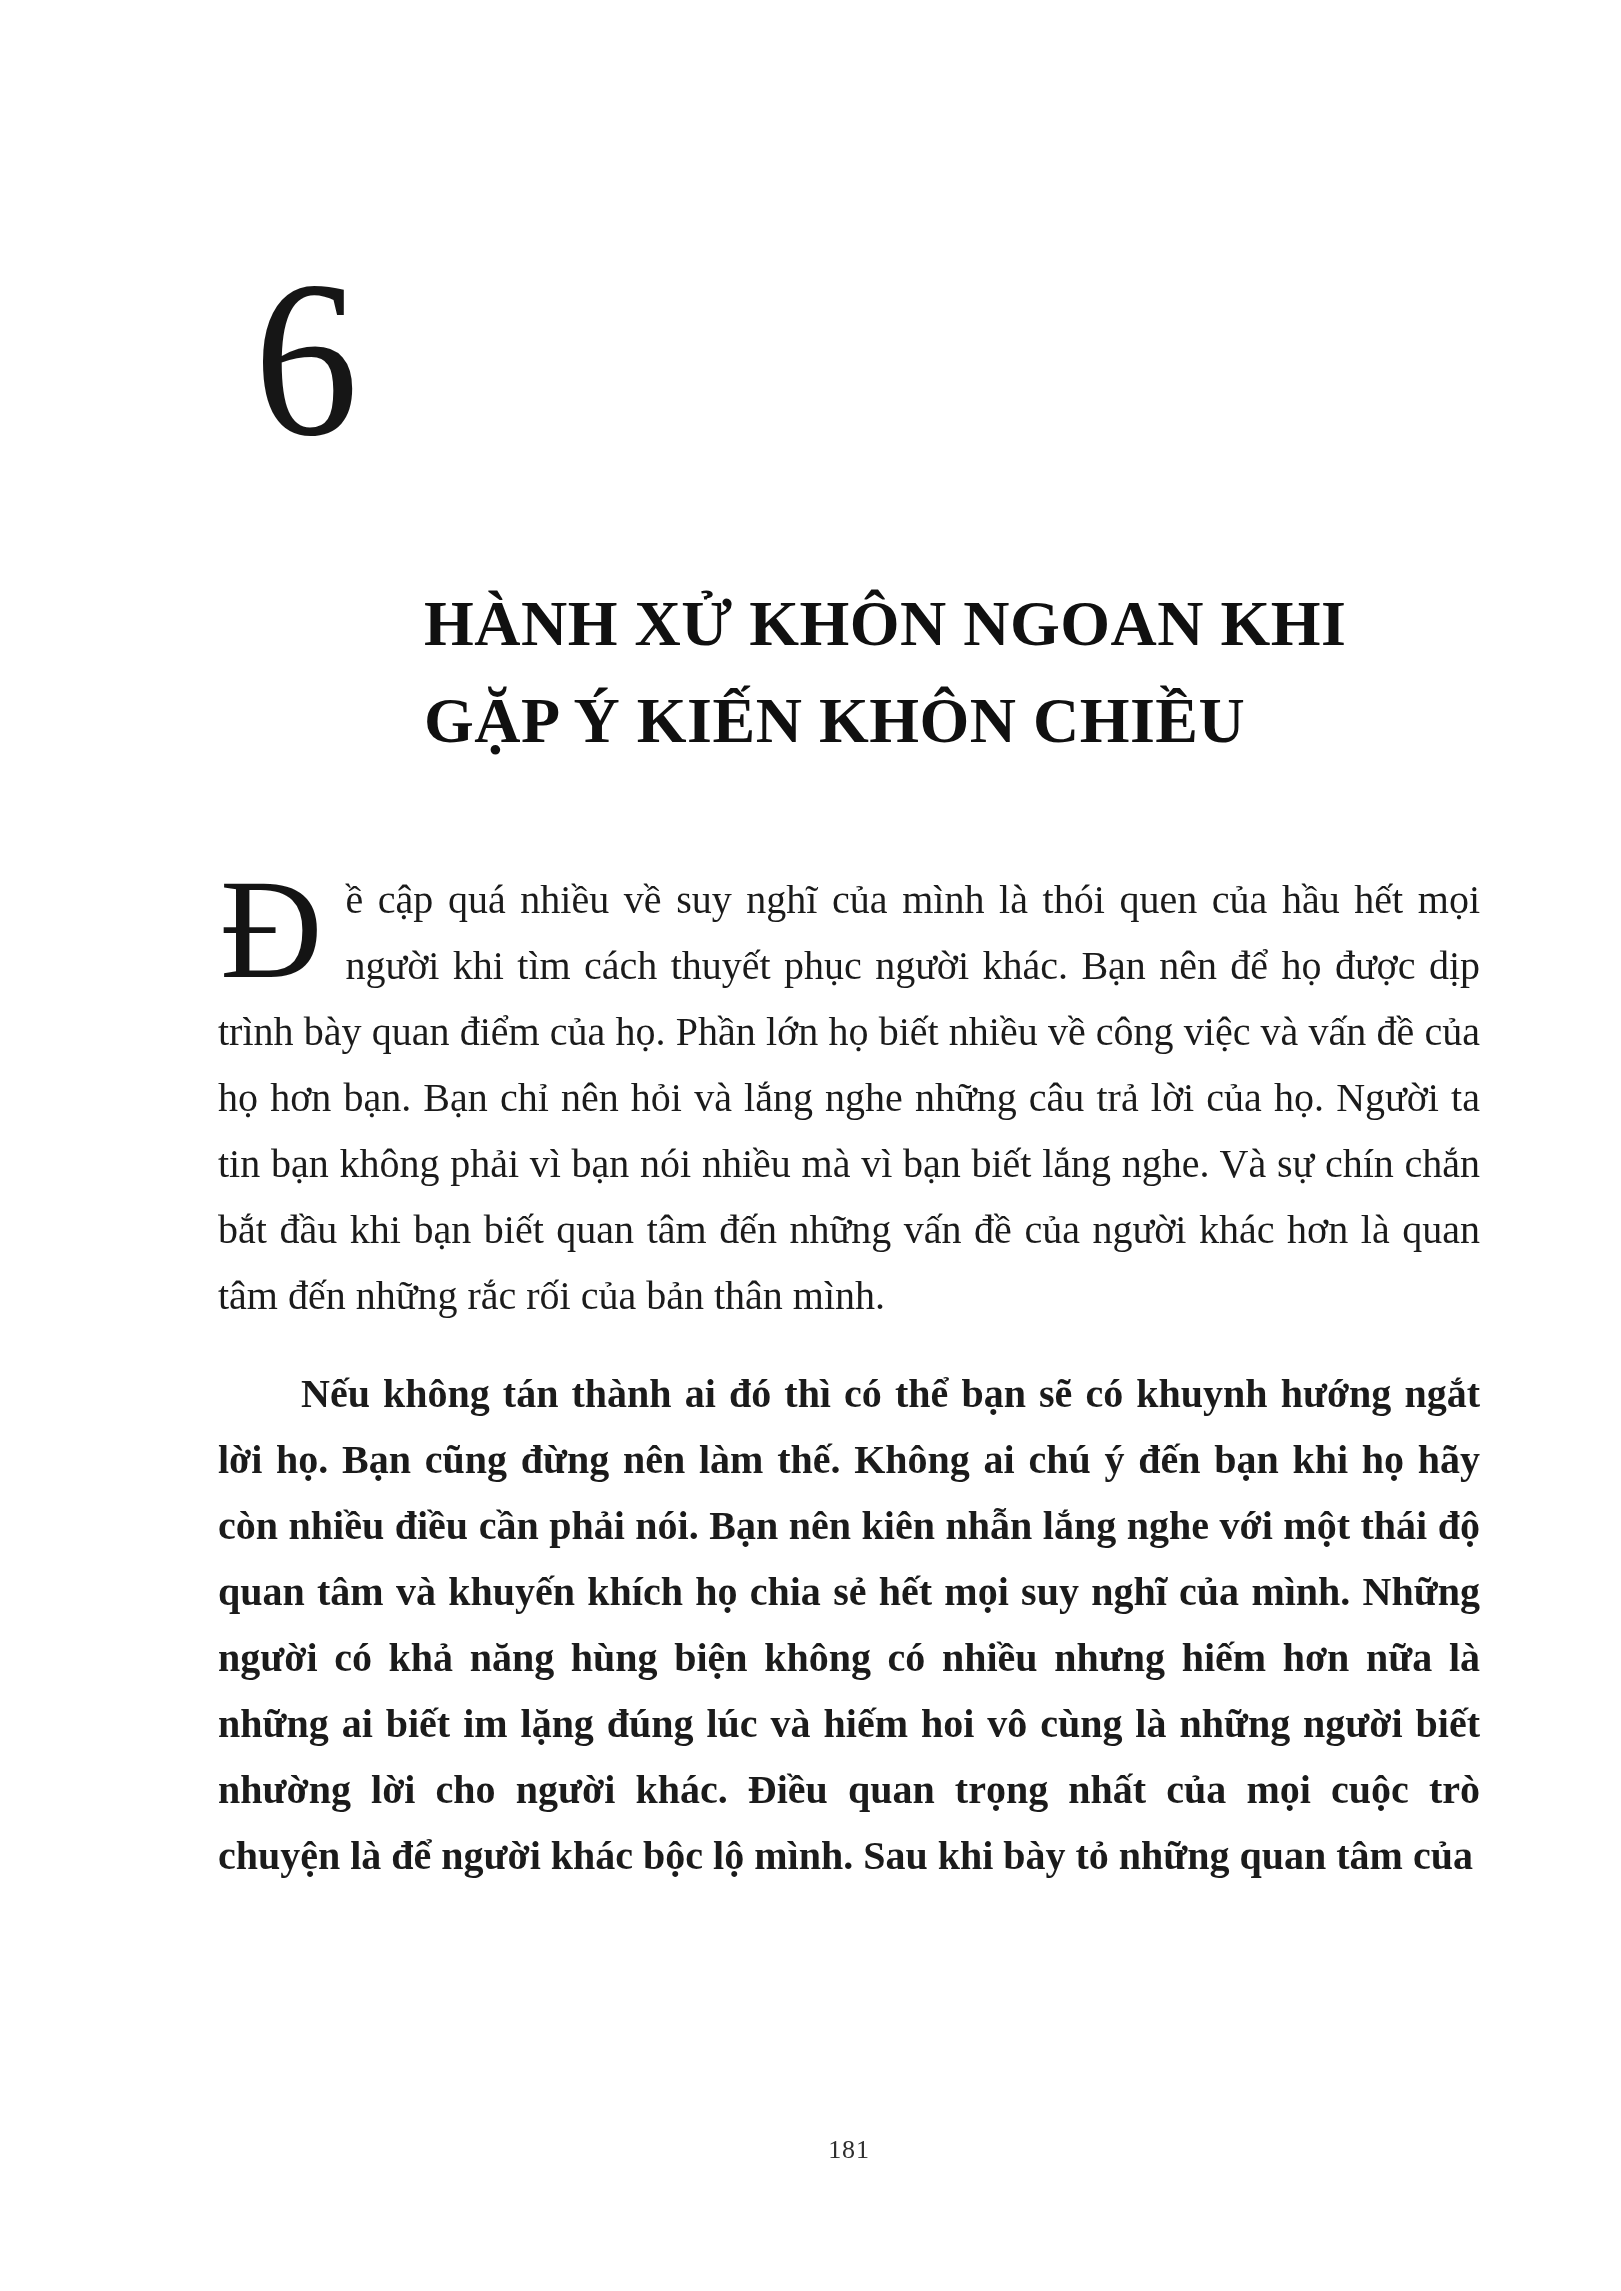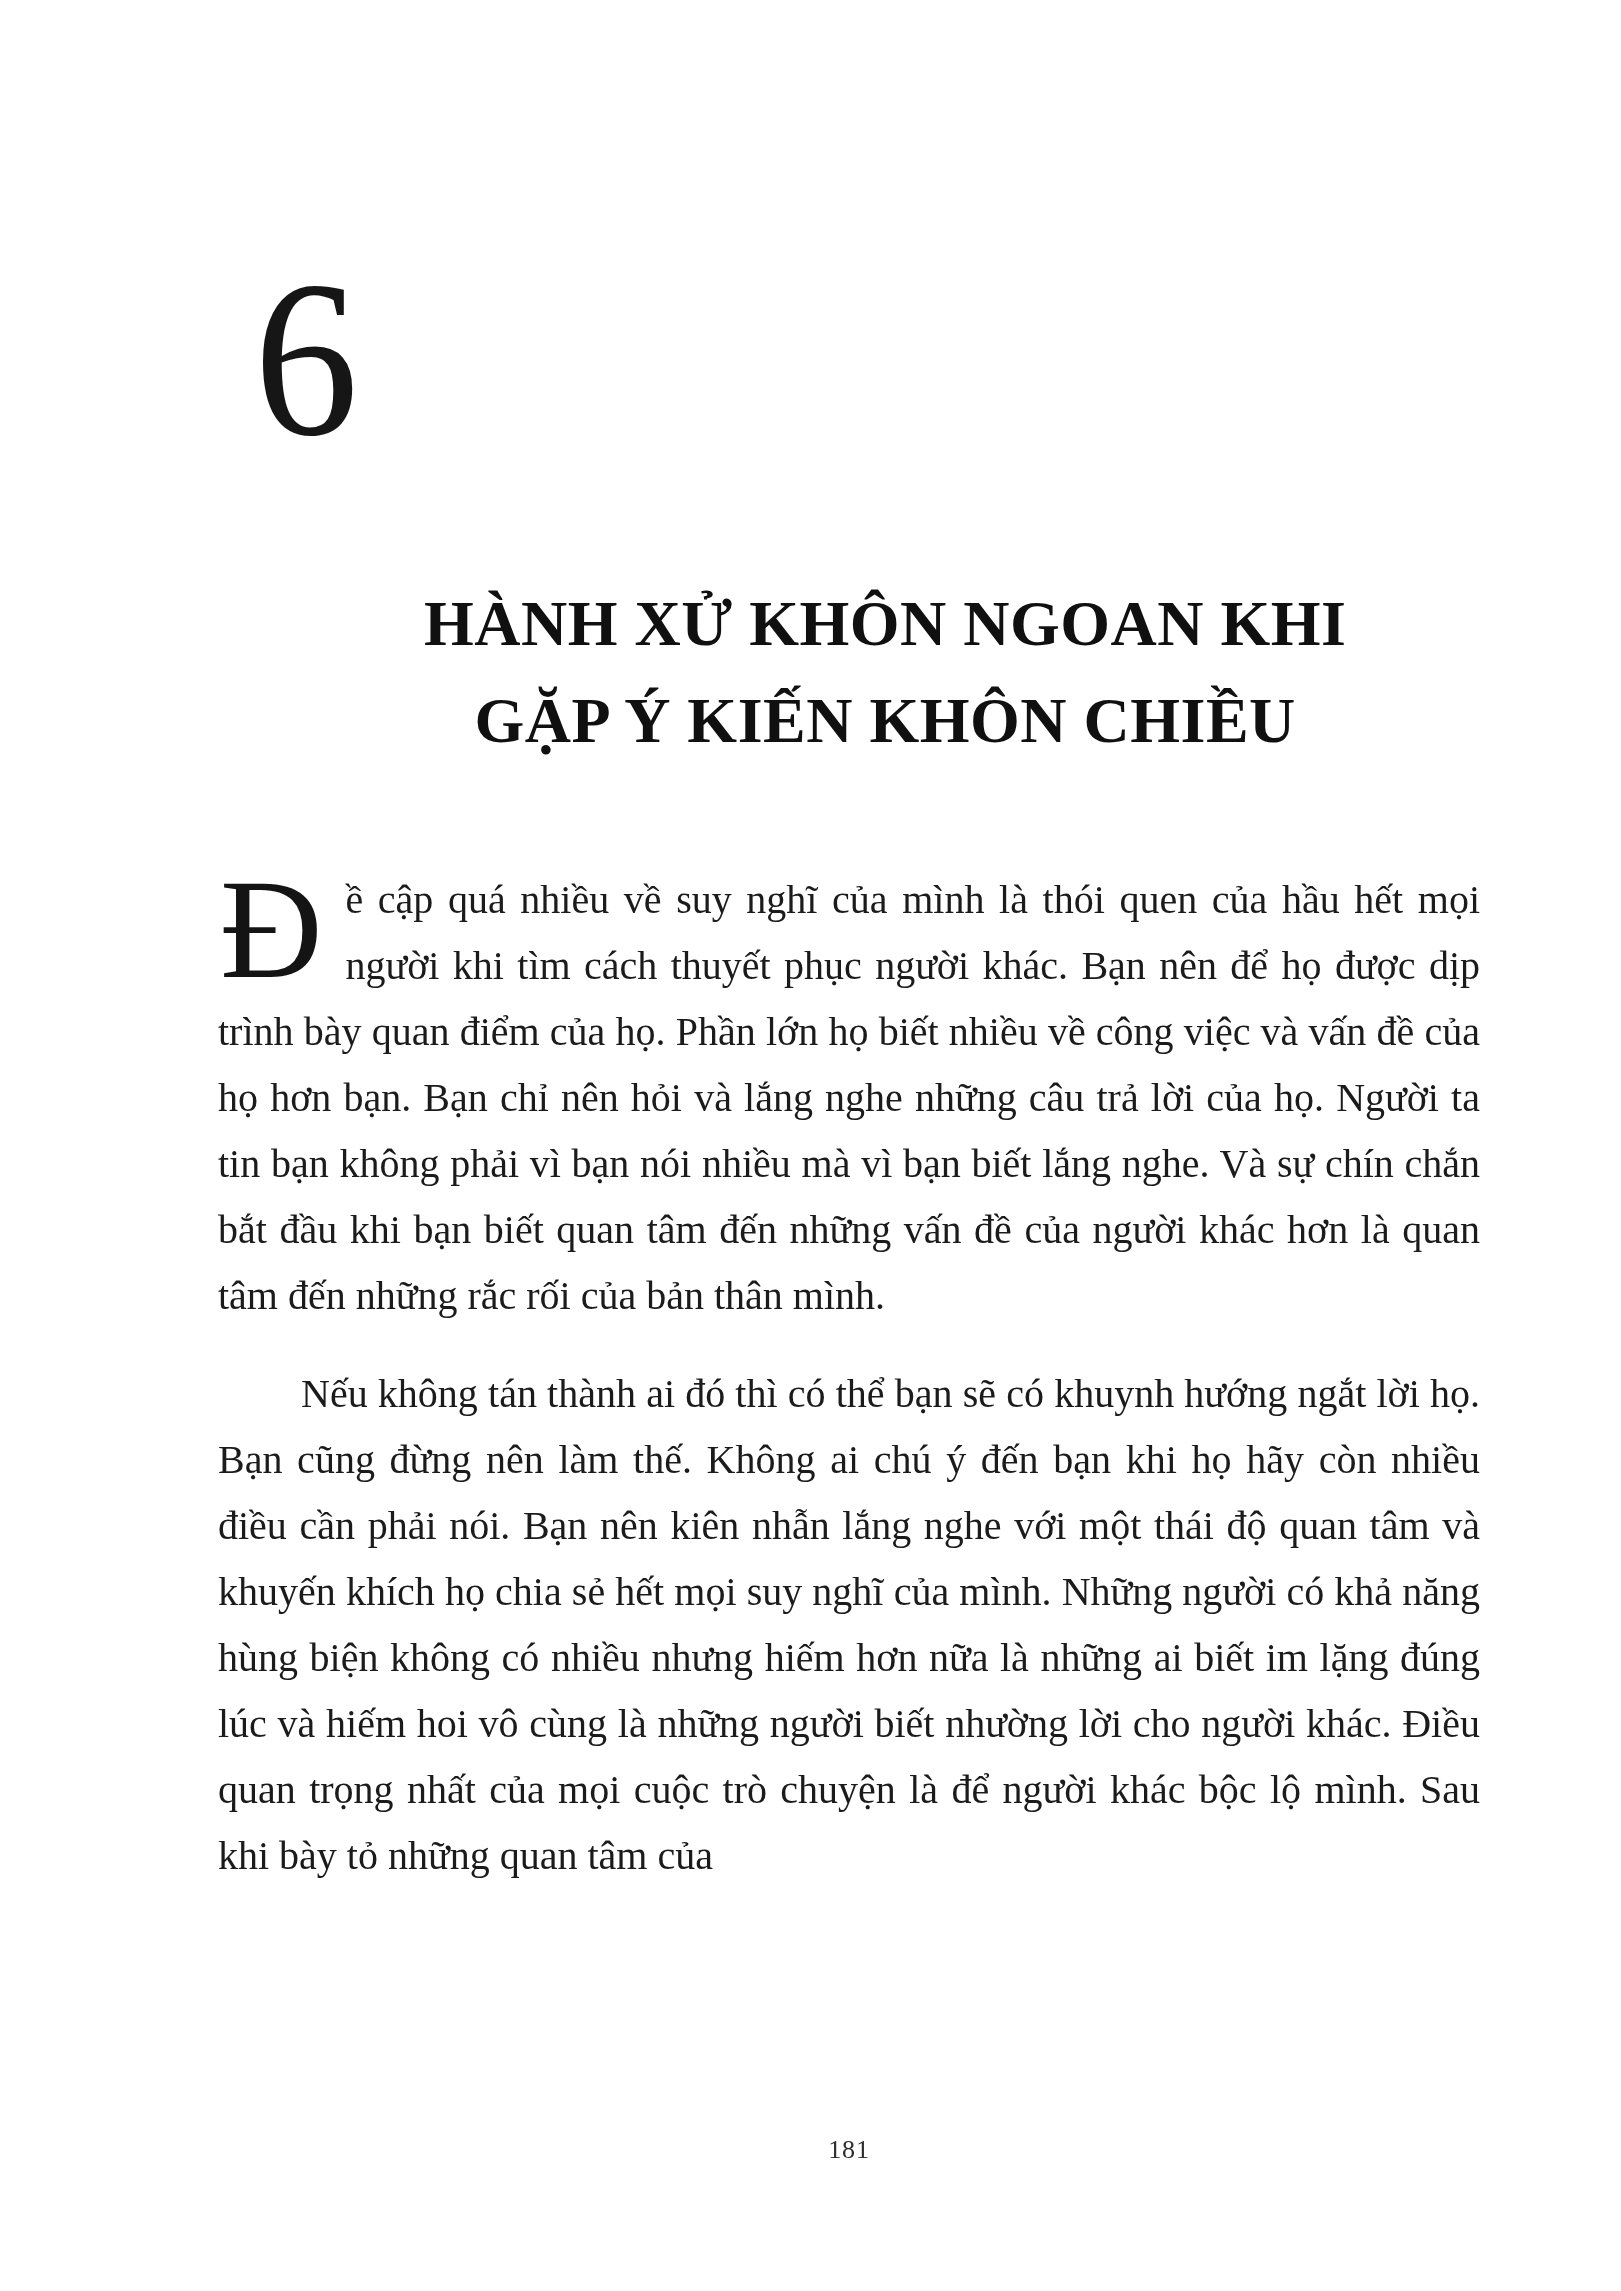--- a/index.html
+++ b/index.html
@@ -32,21 +32,20 @@
 
   .chapter-title {
     position: absolute;
     left: 424px;
     top: 575px;
     font-size: 64px;
     line-height: 97px;
     font-weight: 700;
     color: #101010;
     letter-spacing: 0.5px;
-    text-align: center;
   }
 
   .body-text {
     position: absolute;
     left: 218px;
     top: 867px;
     width: 1262px;
     font-size: 40px;
     line-height: 66px;
     text-align: justify;
@@ -58,20 +57,21 @@
     font-size: 142px;
     line-height: 108px;
     padding: 7.6px 23px 0 1.9px;
     font-weight: 400;
     color: #141414;
   }
 
   .para-2 {
     margin-top: 32px;
     text-indent: 83px;
+    font-weight: bold;
   }
 
   .page-number {
     position: absolute;
     left: 218px;
     top: 2135px;
     width: 1262px;
     text-align: center;
     font-size: 26px;
     letter-spacing: 0.9px;

